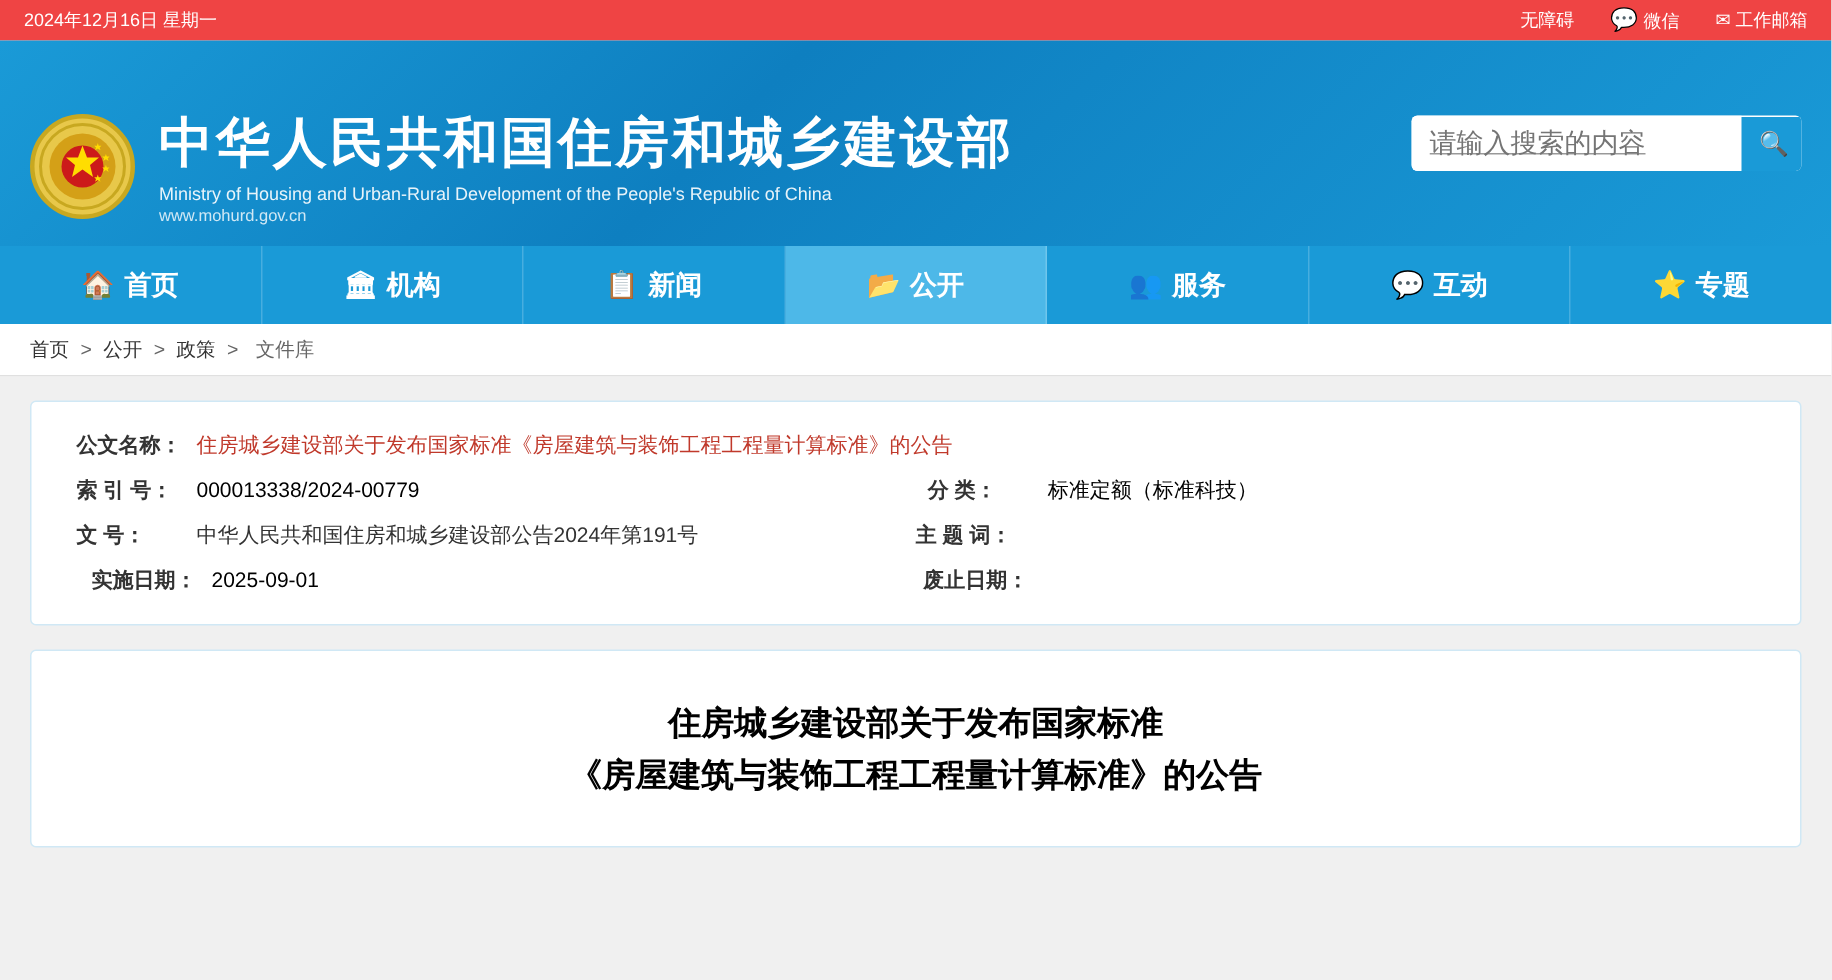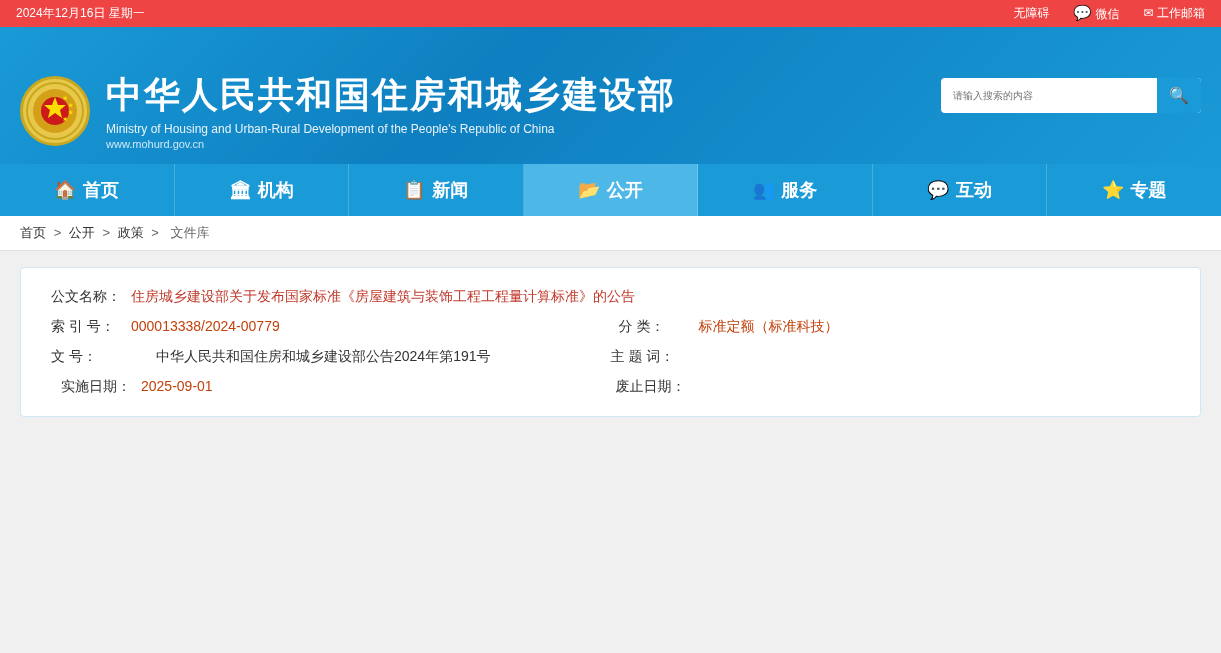--- a/index.html
+++ b/index.html
@@ -48,23 +48,24 @@
     .search-box {
       display: flex; align-items: center;
       background: #fff;
       border-radius: 4px;
       overflow: hidden;
       width: 260px;
     }
     .search-input {
       border: none; outline: none;
       padding: 8px 12px;
-      font-size: 10px;
+      font-size: 18px;
       width: 220px;
       color: #999;
+      text-decoration: underline;
     }
     .search-btn {
       background: #1a9ad7;
       border: none; cursor: pointer;
       padding: 8px 12px;
       color: #fff;
       font-size: 16px;
     }
 
     
@@ -113,27 +114,27 @@
     }
     .info-row {
       display: flex;
       align-items: baseline;
       margin-bottom: 12px;
       font-size: 14px;
     }
     .info-row:last-child { margin-bottom: 0; }
     .info-label {
       color: #333;
-      font-weight: normal;
+      font-weight: bold;
       white-space: nowrap;
       min-width: 80px;
     }
     .info-value { color: #333; }
     .info-value.title-value { color: #c0392b; }
-    .info-value.blue { color: #c2410c; }
+    .info-value.blue { color: #000000; }
 
     
     .article-card {
       background: #fff;
       border: 1px solid #d0e8f5;
       border-radius: 4px;
       padding: 30px 40px;
       text-align: center;
     }
     .article-title {
@@ -251,21 +252,21 @@
         <span class="info-value blue">000013338/2024-00779</span>
       </div>
       <div style="display:flex; align-items:baseline;">
         <span class="info-label">分     类：</span>
         <span class="info-value blue">标准定额（标准科技）</span>
       </div>
     </div>
 
 
     <div class="info-row" style="display:grid; grid-template-columns:1fr 1fr;">
-      <div style="display:flex; align-items:baseline;gap:25px;">
+      <div style="display:flex; align-items:baseline;">
         <span class="info-label">文     号：</span>
         <span class="info-value">中华人民共和国住房和城乡建设部公告2024年第191号</span>
       </div>
       <div style="display:flex; align-items:baseline;">
         <span class="info-label">主 题 词：</span>
         <span class="info-value"></span>
       </div>
     </div>
 
     <div class="info-row" style="display:grid; grid-template-columns:1fr 1fr;margin-left:10px;">
@@ -273,14 +274,20 @@
         <span class="info-label">实施日期：</span>
         <span class="info-value blue">2025-09-01</span>
       </div>
       <div style="display:flex; align-items:baseline;">
         <span class="info-label">废止日期：</span>
         <span class="info-value"></span>
       </div>
     </div>
   </div>
 
+  <div class="article-card">
+    <div class="article-title">
+      <div>住房城乡建设部关于发布国家标准</div>
+      <div>《房屋建筑与装饰工程工程量计算标准》的公告</div>
+    </div>
+  </div>
 
 </div>
 
 </body></html>

